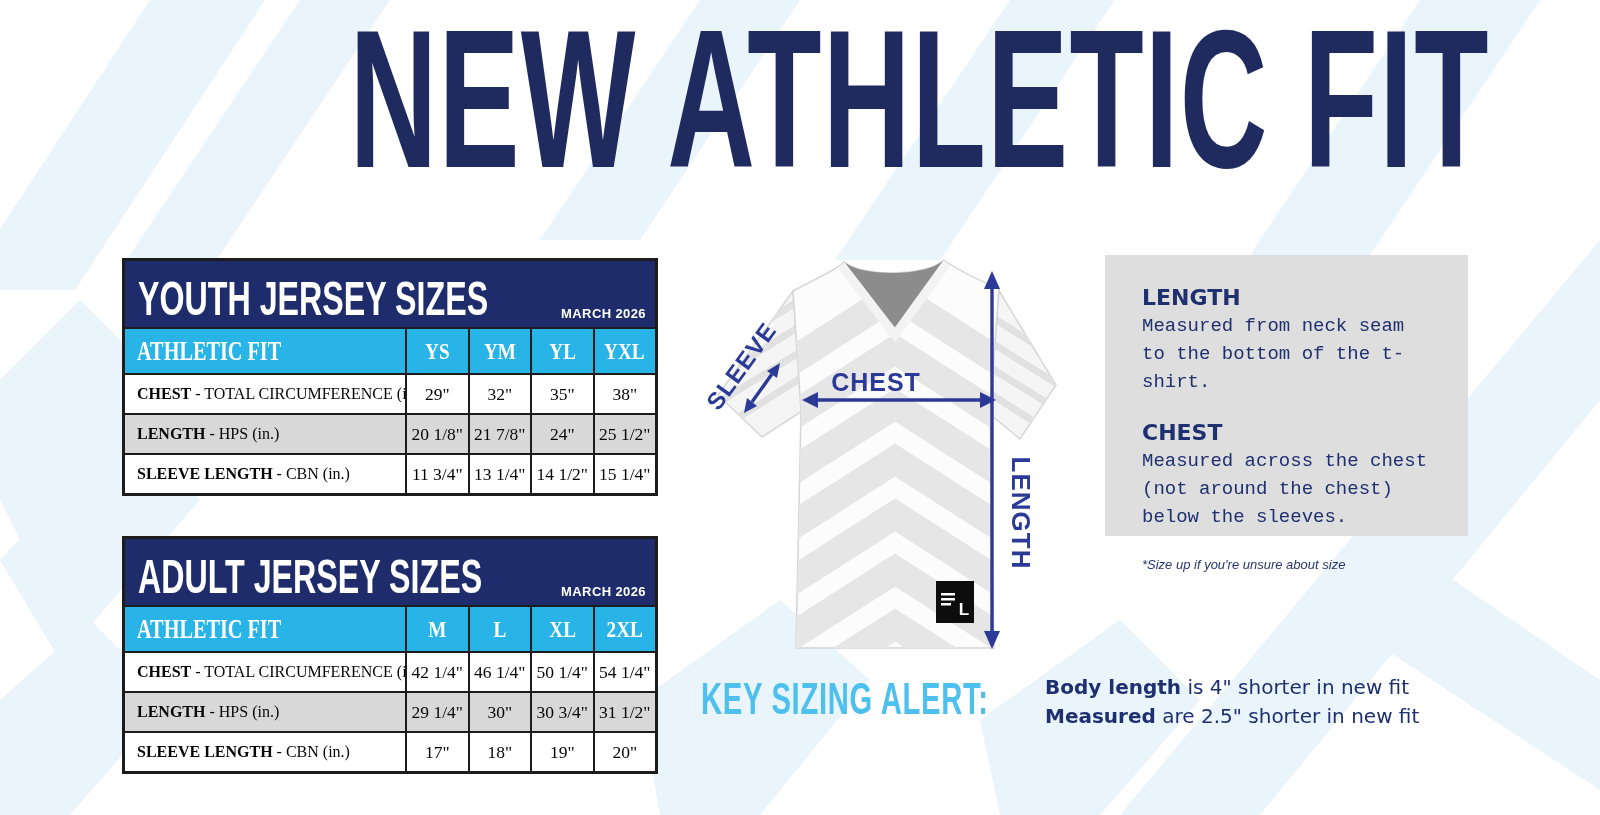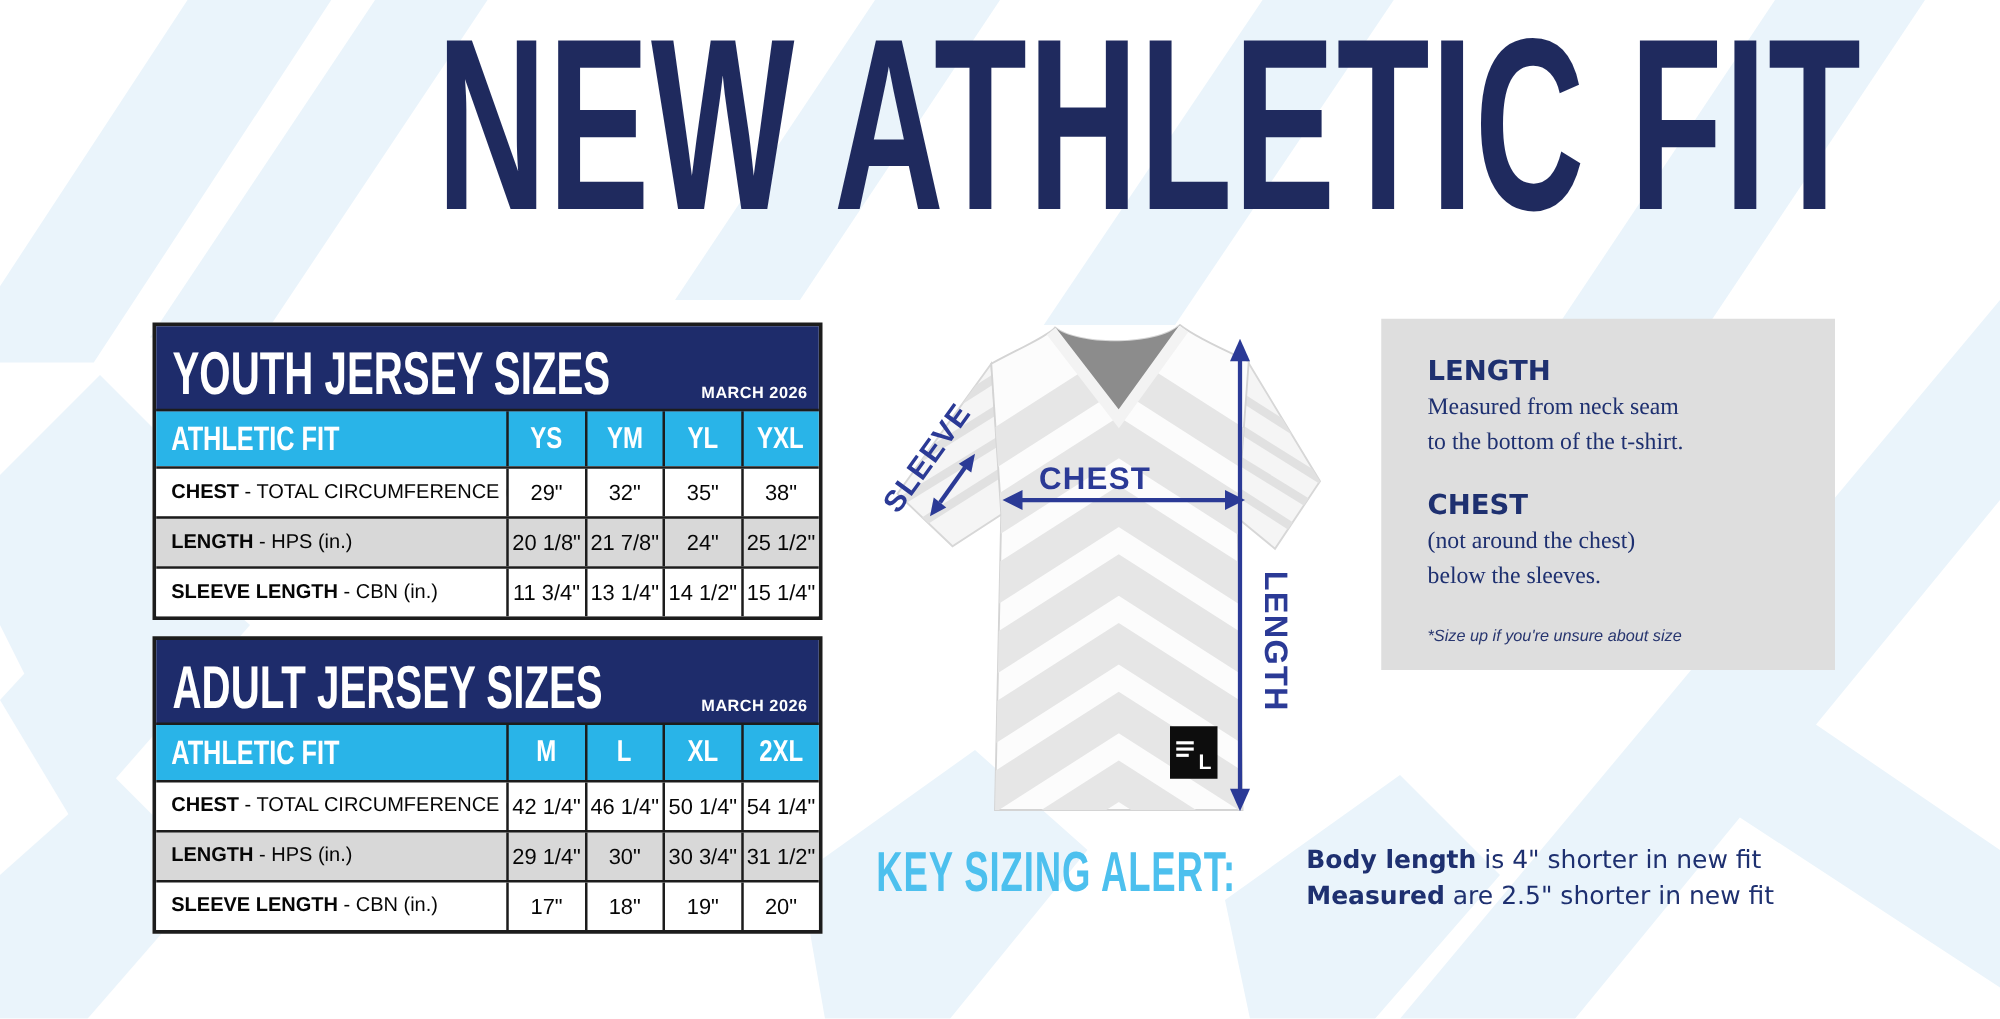--- a/index.html
+++ b/index.html
@@ -20,21 +20,21 @@
   
   .size-table { position:absolute; width:536px; background:#ffffff;
     border:3px solid #1c1c1c; box-sizing:border-box; }
   .t-head { position:relative; height:66px; background:#1e2c6b; color:#fff;
     border-bottom:2px solid #1c1c1c; }
   .t-title { position:absolute; left:13px; top:9px; font-size:46px; font-weight:bold;
     white-space:nowrap; transform:scale(0.70,1.05); transform-origin:left top;
     letter-spacing:0; }
   .t-date { position:absolute; right:9px; bottom:6px; font-size:13px; font-weight:bold;
     letter-spacing:0.4px; }
-  .t-row { display:grid; grid-template-columns:280px repeat(4,1fr); }
+  .t-row { display:grid; grid-template-columns:280px repeat(4,1fr);font-family:Liberation Serif, serif; }
   .t-fit { height:44px; background:#29b4e8; color:#fff; }
   .t-row.data { height:38px; font-size:16px; color:#060606; background:#fff; }
   .t-row.gray { background:#d8d8d8; }
   .t-row.data + .t-row.data { border-top:2px solid #1c1c1c; }
   .t-fit + .t-row.data { border-top:2px solid #1c1c1c; }
   .cell { display:flex; align-items:center; justify-content:center;
     border-left:2px solid #1c1c1c; overflow:hidden; }
   .cell.lbl { justify-content:flex-start; padding-left:12px; border-left:none; }
   .lbl-rest { white-space:pre; }
   .fit-lbl span { font-size:27px; font-weight:bold; transform:scale(0.75,1.0);
@@ -48,21 +48,21 @@
   .arrow-line { stroke:#2b3a96; stroke-width:3.4; fill:none; }
   .arrow-head { fill:#2b3a96; }
   .measure-label { fill:#2b3a96; font-family:"Liberation Sans",sans-serif;
     font-weight:bold; }
 
   
   .info-box { position:absolute; left:1105px; top:255px; width:363px; height:281px;
     background:#dedede; box-sizing:border-box; padding:29px 8px 0 37px; color:#1e3070; }
   .info-h { font-weight:bold; font-size:22px; line-height:28px;
     font-family:"DejaVu Sans", sans-serif; }
-  .info-line { font-size:19px; line-height:28px; font-family:Liberation Serif, serif; }
+  .info-line { font-size:19px; line-height:28px; font-family:Liberation Mono, monospace; }
   .info-gap { height:23px; }
   .info-foot { margin-top:26px; font-style:italic; font-size:13px; color:#27356f;
     font-family:"Liberation Sans", sans-serif; }
 
   
   .alert-title { position:absolute; left:701px; top:674px; }
   .alert-title span { display:inline-block; white-space:nowrap; font-weight:bold;
     font-size:43px; line-height:1.1; color:#4dc0ee; letter-spacing:1px;
     transform:scale(0.68,1.05); transform-origin:left top; }
   .alert-notes { position:absolute; left:1045px; top:673px; color:#1e3070;
@@ -142,21 +142,21 @@
           <b>SLEEVE LENGTH</b>
           <span class="lbl-rest"> - CBN (in.)</span>
         </div>
       <div class="cell val">11 3/4"</div>
       <div class="cell val">13 1/4"</div>
       <div class="cell val">14 1/2"</div>
       <div class="cell val">15 1/4"</div>
     </div>
   </div>
 
-  <div class="size-table" style="left:122px; top:509px;">
+  <div class="size-table" style="left:122px; top:536px;">
     <div class="t-head">
       <span class="t-title">ADULT JERSEY SIZES</span>
       <span class="t-date">MARCH 2026</span>
     </div>
     <div class="t-row t-fit">
       <div class="cell lbl fit-lbl">
           <span>ATHLETIC FIT</span>
         </div>
       <div class="cell fit-col">
           <span>M</span>
@@ -275,20 +275,21 @@
     </g>
     <text class="measure-label" transform="translate(58,126) rotate(-54)" font-size="24" text-anchor="middle" letter-spacing="1">SLEEVE</text>
   </svg>
 
   <div class="info-box">
     <div class="info-h">LENGTH</div>
     <div class="info-line">Measured from neck seam</div>
     <div class="info-line">to the bottom of the t-shirt.</div>
     <div class="info-gap"></div>
     <div class="info-h">CHEST</div>
+    <div class="info-line">Measured across the chest</div>
     <div class="info-line">(not around the chest)</div>
     <div class="info-line">below the sleeves.</div>
     <div class="info-foot">*Size up if you're unsure about size</div>
   </div>
 
   <div class="alert-title">
     <span>KEY SIZING ALERT:</span>
   </div>
   <div class="alert-notes">
     <div><b>Body length</b><span class="note-rest"> is 4" shorter in new fit</span></div>

